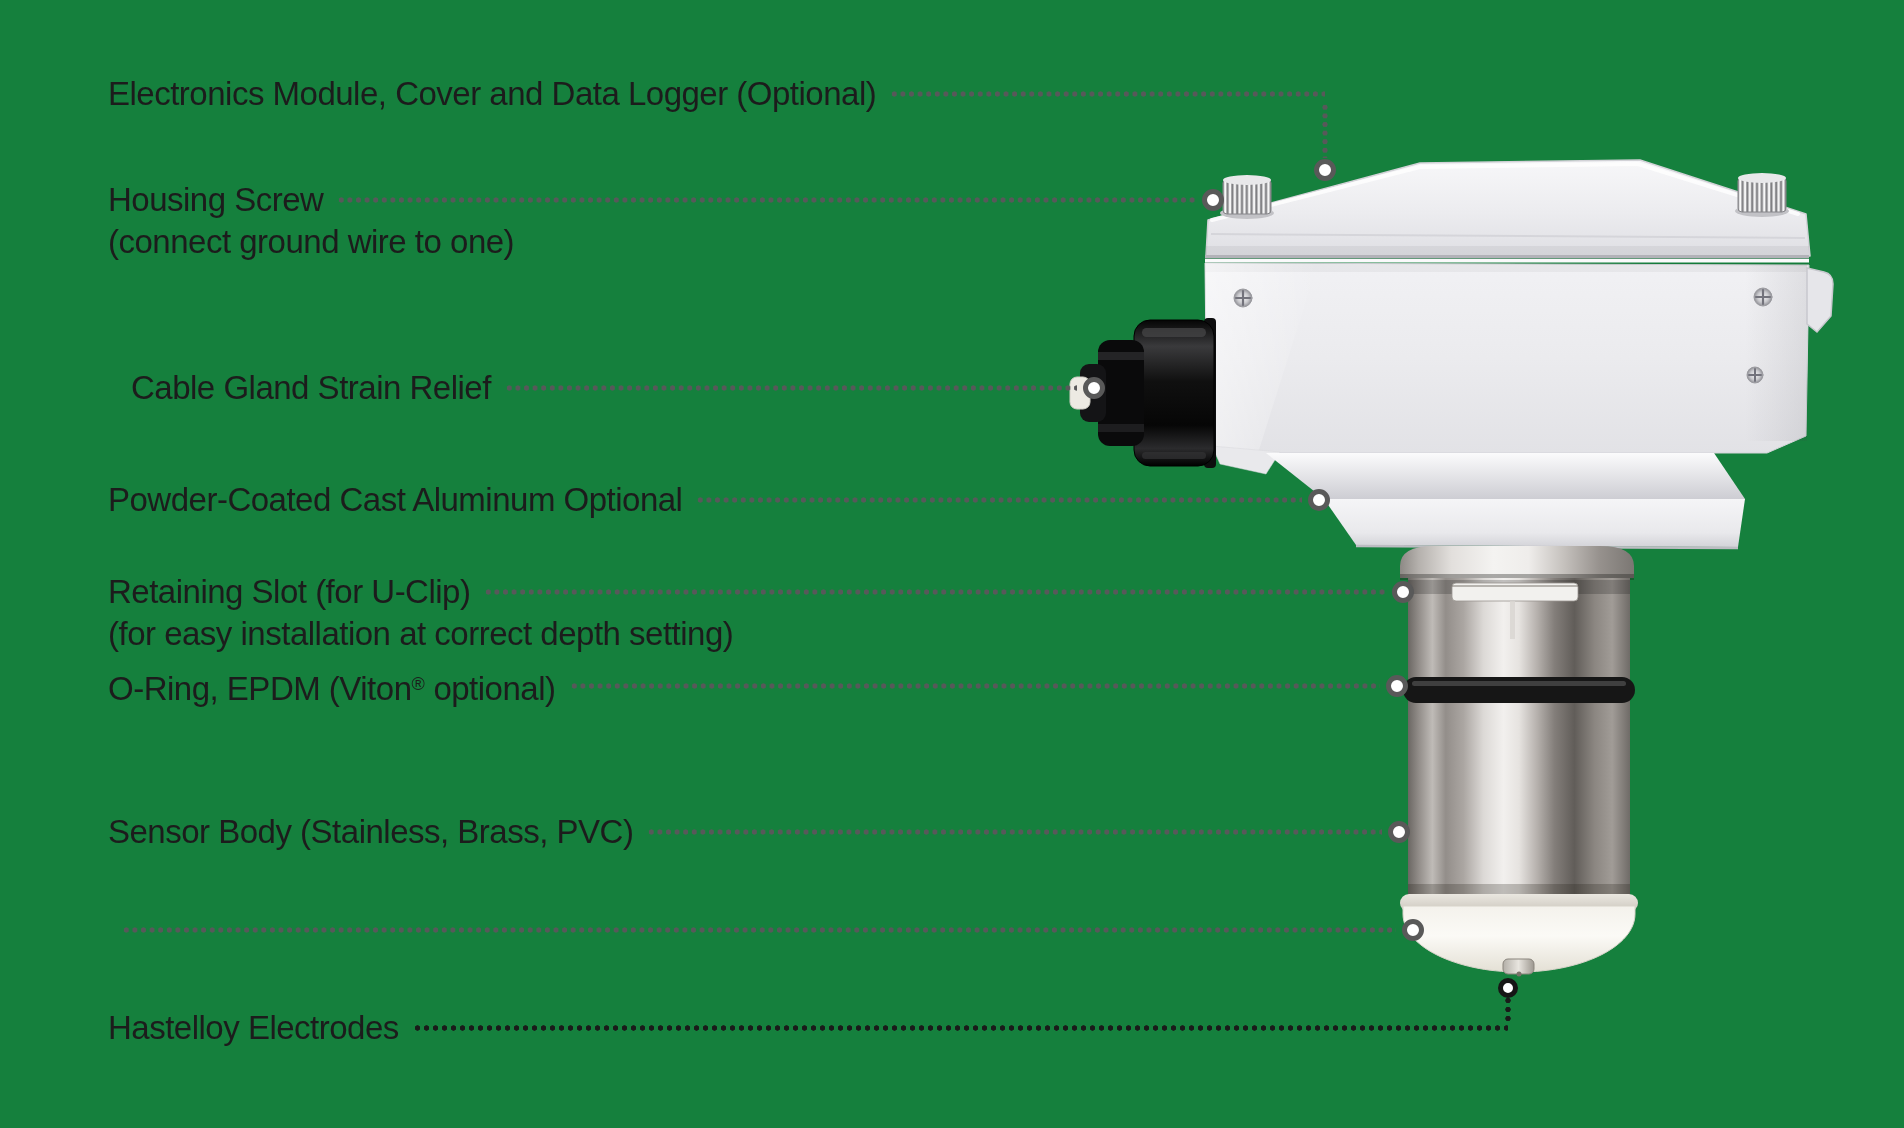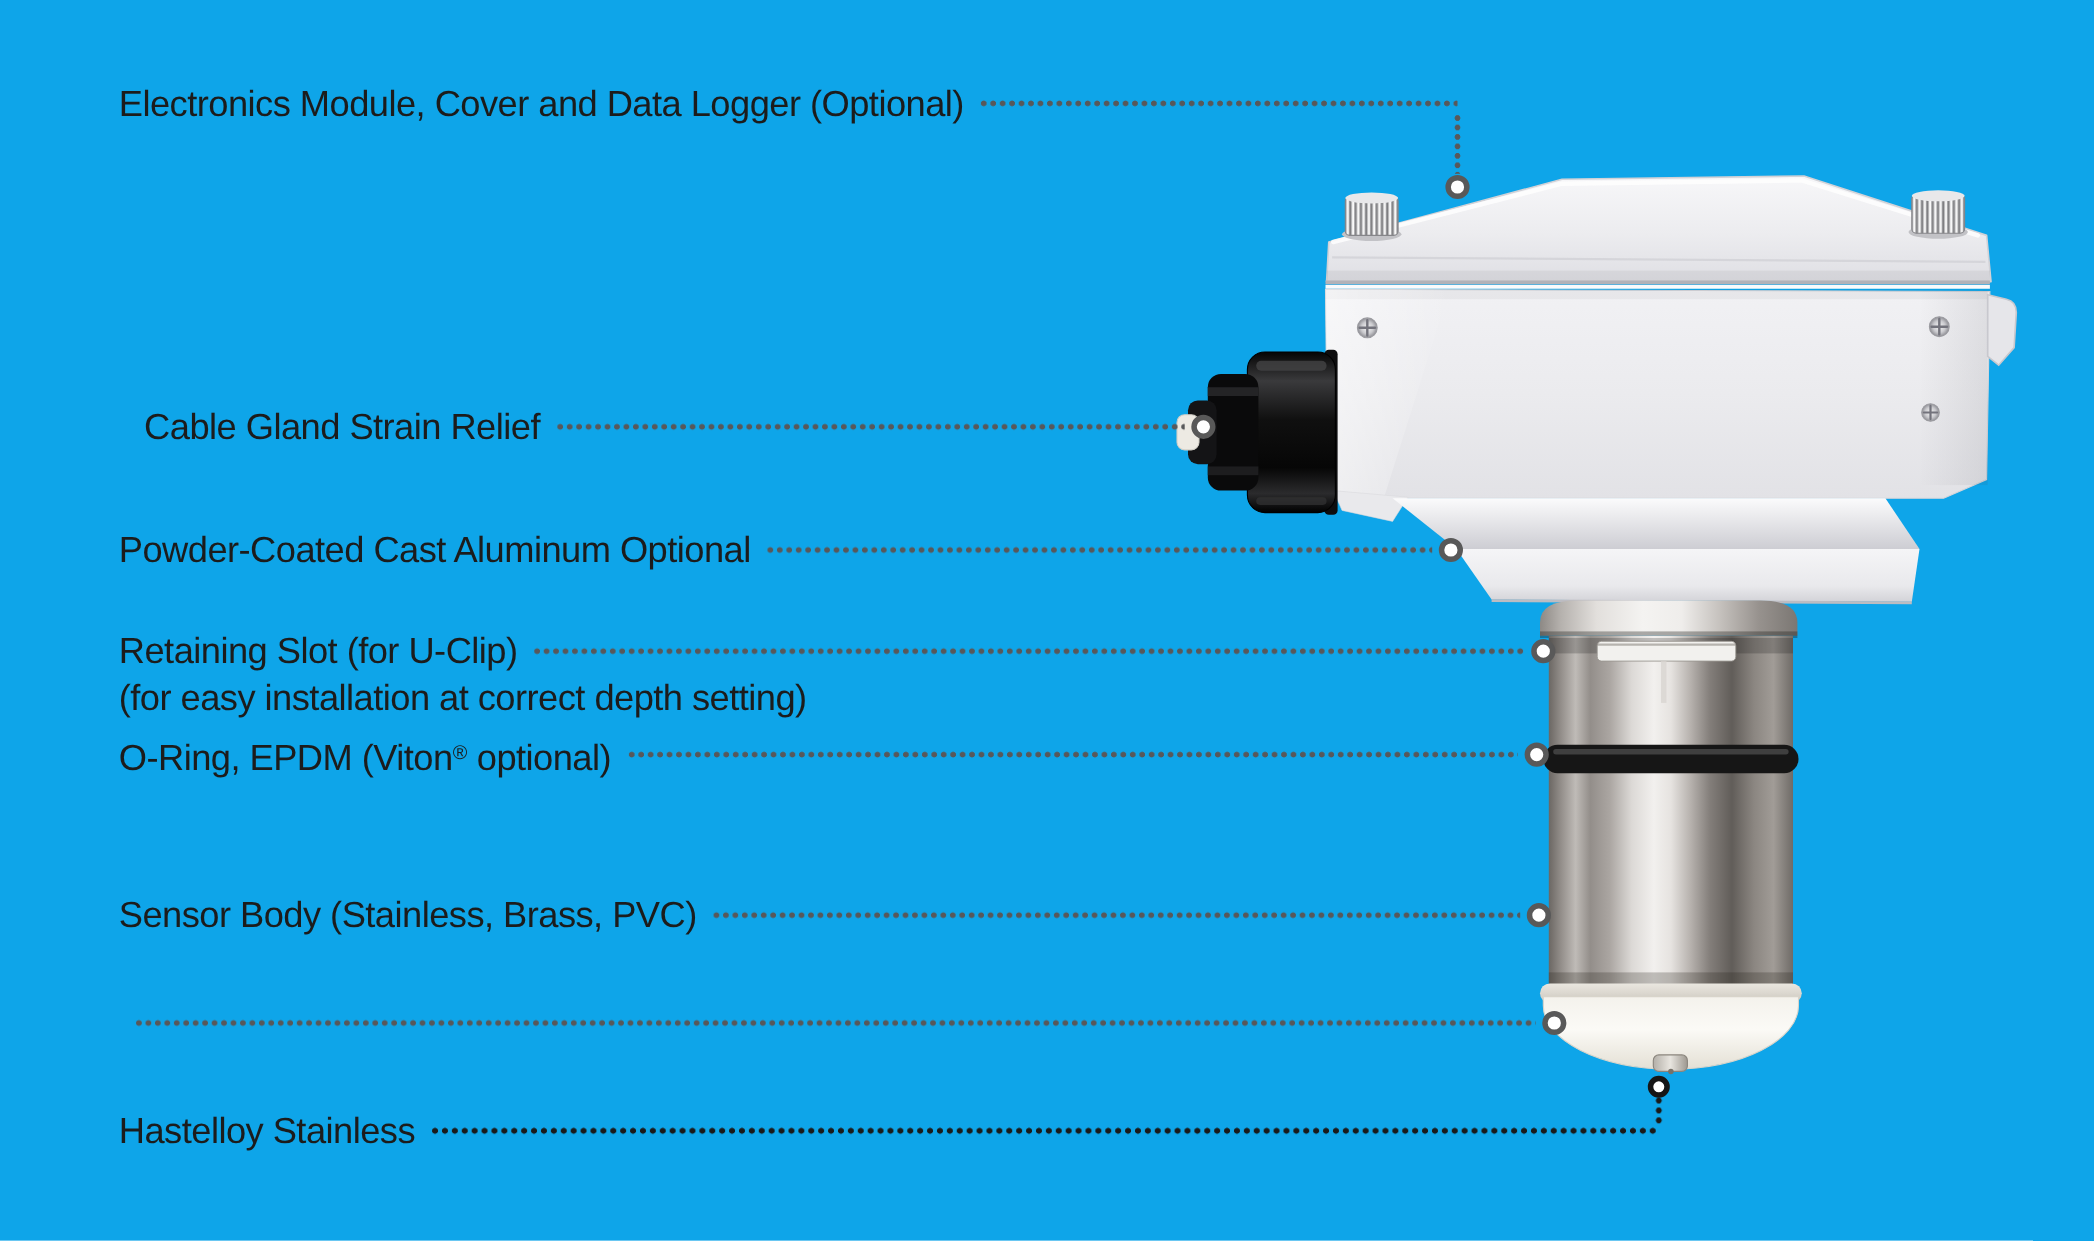--- a/index.html
+++ b/index.html
@@ -1,17 +1,17 @@
 <!DOCTYPE html>
 <html><head>
 <meta charset="utf-8">
 <style>
   html,body{margin:0;padding:0;background:#ffffff;}
   .stage{
-    position:relative;width:1904px;height:1128px;background:#0ea5e9;overflow:hidden;
+    position:relative;width:1904px;height:1128px;background:#15803d;overflow:hidden;
     font-family:"Liberation Sans",sans-serif;color:#1c1c1c;
   }
   .art{position:absolute;left:0;top:0;}
   .callout{
     position:absolute;left:108px;font-size:33px;line-height:42px;
     letter-spacing:-0.5px;white-space:nowrap;z-index:2;
   }
   .lrow{display:flex;align-items:center;height:42px;}
   .lbl{flex:0 0 auto;}
   .sup{font-size:18px;vertical-align:10px;letter-spacing:0;}
@@ -231,20 +231,28 @@
 
   <div class="callout" style="top:73px;width:1223px;">
     <div class="lrow">
       <span class="lbl">Electronics Module, Cover and Data Logger (Optional)</span>
       <div class="lead"></div>
     </div>
   </div>
   <div class="vlead" style="left:1321px;top:103px;height:55px;"></div>
   <div class="ring abs" style="left:1314px;top:159px;"></div>
 
+  <div class="callout" style="top:179px;width:1116px;">
+    <div class="lrow">
+      <span class="lbl">Housing Screw</span>
+      <div class="lead"></div>
+      <div class="ring"></div>
+    </div>
+    <div class="sub">(connect ground wire to one)</div>
+  </div>
 
   <div class="callout" style="top:367px;width:974px;margin-left:23px;">
     <div class="lrow">
       <span class="lbl">Cable Gland Strain Relief</span>
       <div class="lead"></div>
       <div class="ring"></div>
     </div>
   </div>
 
   <div class="callout" style="top:479px;width:1222px;">
@@ -282,20 +290,20 @@
 
   <div class="callout" style="top:909px;width:1316px;">
     <div class="lrow">
       <div class="lead"></div>
       <div class="ring"></div>
     </div>
   </div>
 
   <div class="callout" style="top:1007px;width:1406px;">
     <div class="lrow">
-      <span class="lbl">Hastelloy Stainless</span>
+      <span class="lbl">Hastelloy Electrodes</span>
       <div class="lead dark"></div>
     </div>
   </div>
   <div class="vlead dark" style="left:1504px;top:996px;height:26px;"></div>
   <div class="ring dark abs" style="left:1498px;top:978px;"></div>
 
 </div>
 
 </body></html>

